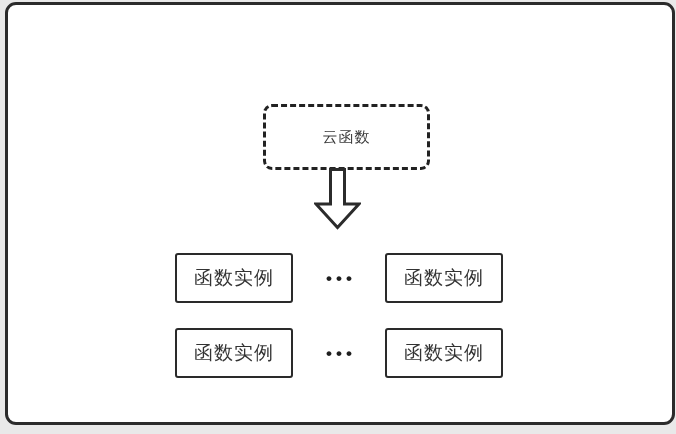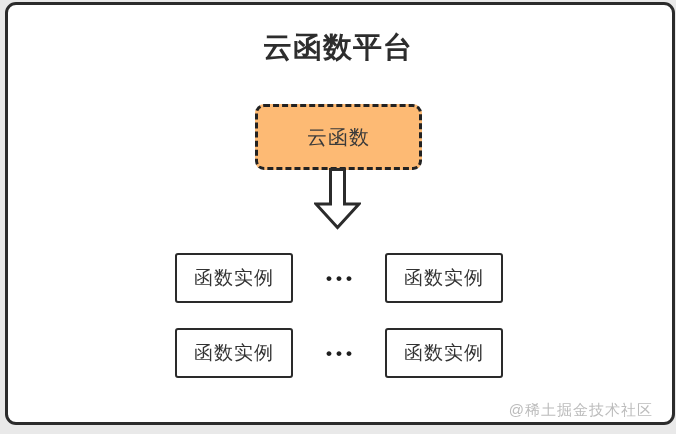--- a/index.html
+++ b/index.html
@@ -32,32 +32,32 @@
     top: 28px;
     width: 100%;
     text-align: center;
     font-size: 29px;
     font-weight: 700;
     color: #2d2d2d;
     letter-spacing: 1px;
   }
   .cloud-box {
     position: absolute;
-    left: 255px;
+    left: 263px;
     top: 104px;
     width: 167px;
     height: 66px;
     box-sizing: border-box;
     border: 3px dashed #222222;
     border-radius: 9px;
-    background: #fdba74;
+    background: #ffffff;
     display: flex;
     align-items: center;
     justify-content: center;
-    font-size: 20px;
+    font-size: 15px;
     color: #3a3a3a;
     letter-spacing: 1px;
   }
   .down-arrow {
     position: absolute;
     left: 314px;
     top: 168px;
     width: 47px;
     height: 62px;
   }
@@ -103,21 +103,20 @@
     letter-spacing: 1px;
   }
 </style>
 </head>
 <body>
 
 <div class="stage">
 
   <div class="card"></div>
 
-  <div class="diagram-title">云函数平台</div>
 
   <div class="cloud-box">
     <span>云函数</span>
   </div>
 
   <svg class="down-arrow" viewBox="0 0 47 62" xmlns="http://www.w3.org/2000/svg">
     <polygon points="16.5,1.5 30.5,1.5 30.5,36 45,36 23.5,59.5 2,36 16.5,36" fill="#ffffff" stroke="#2b2b2b" stroke-width="3" stroke-linejoin="miter"></polygon>
   </svg>
 
   <div class="instance-row row-1">
@@ -133,15 +132,14 @@
   <div class="instance-row row-2">
     <div class="instance-box">
       <span>函数实例</span>
     </div>
     <span class="dots">•••</span>
     <div class="instance-box">
       <span>函数实例</span>
     </div>
   </div>
 
-  <div class="watermark">@稀土掘金技术社区</div>
 
 </div>
 
 </body></html>

